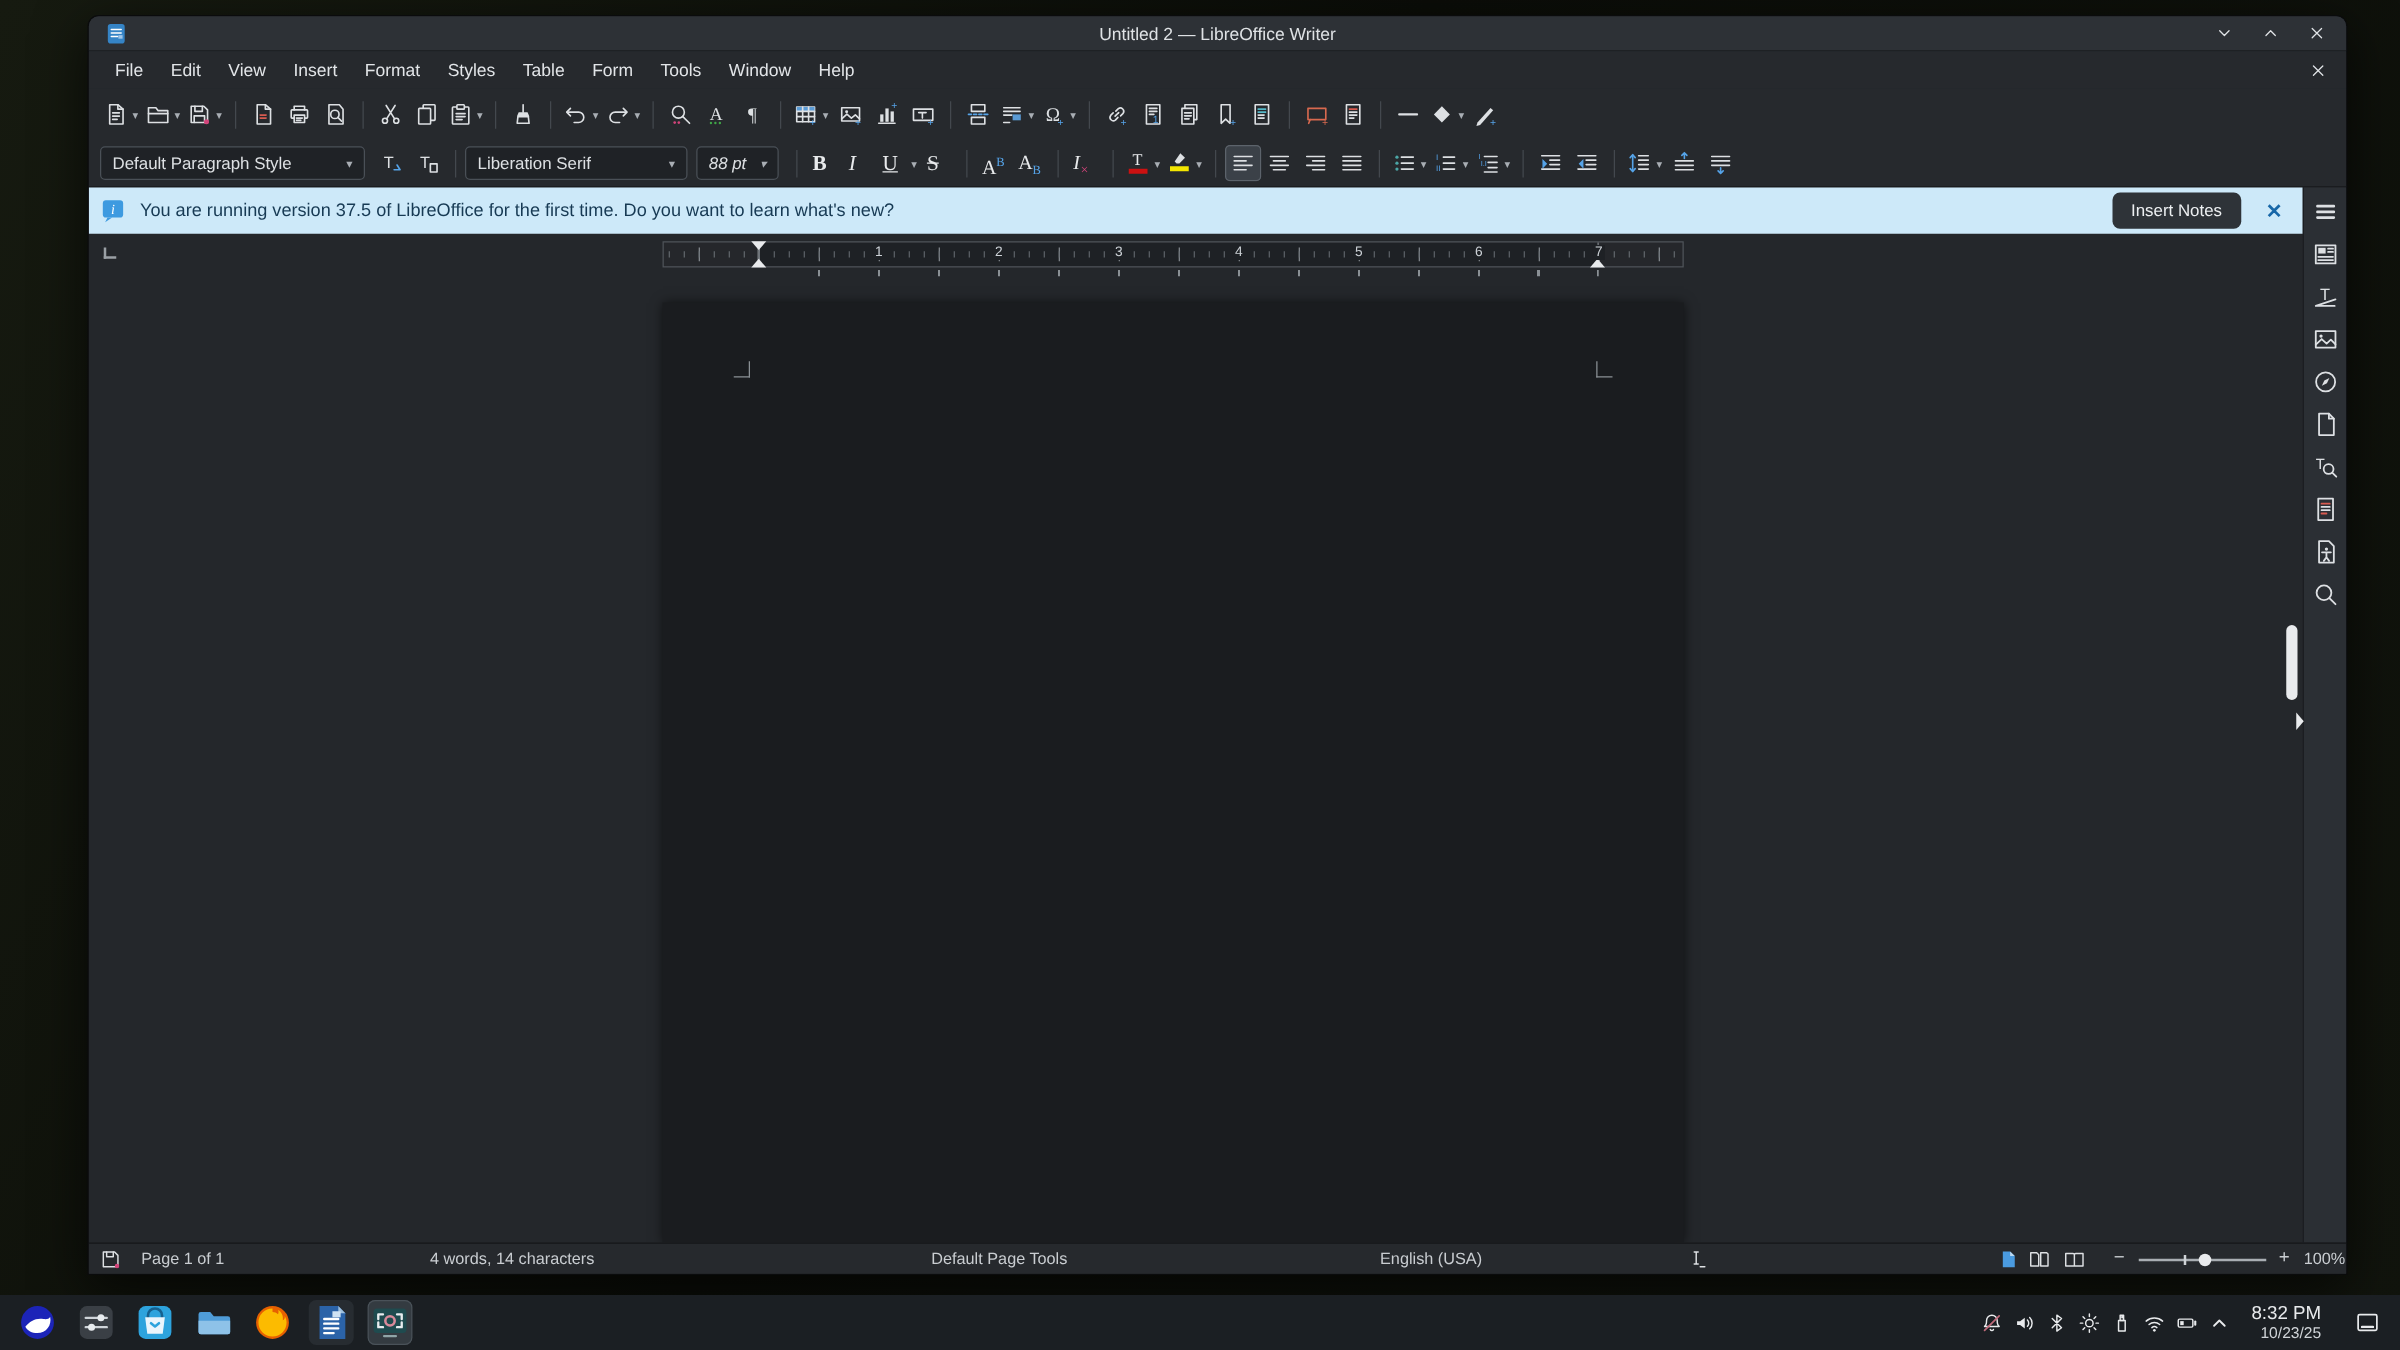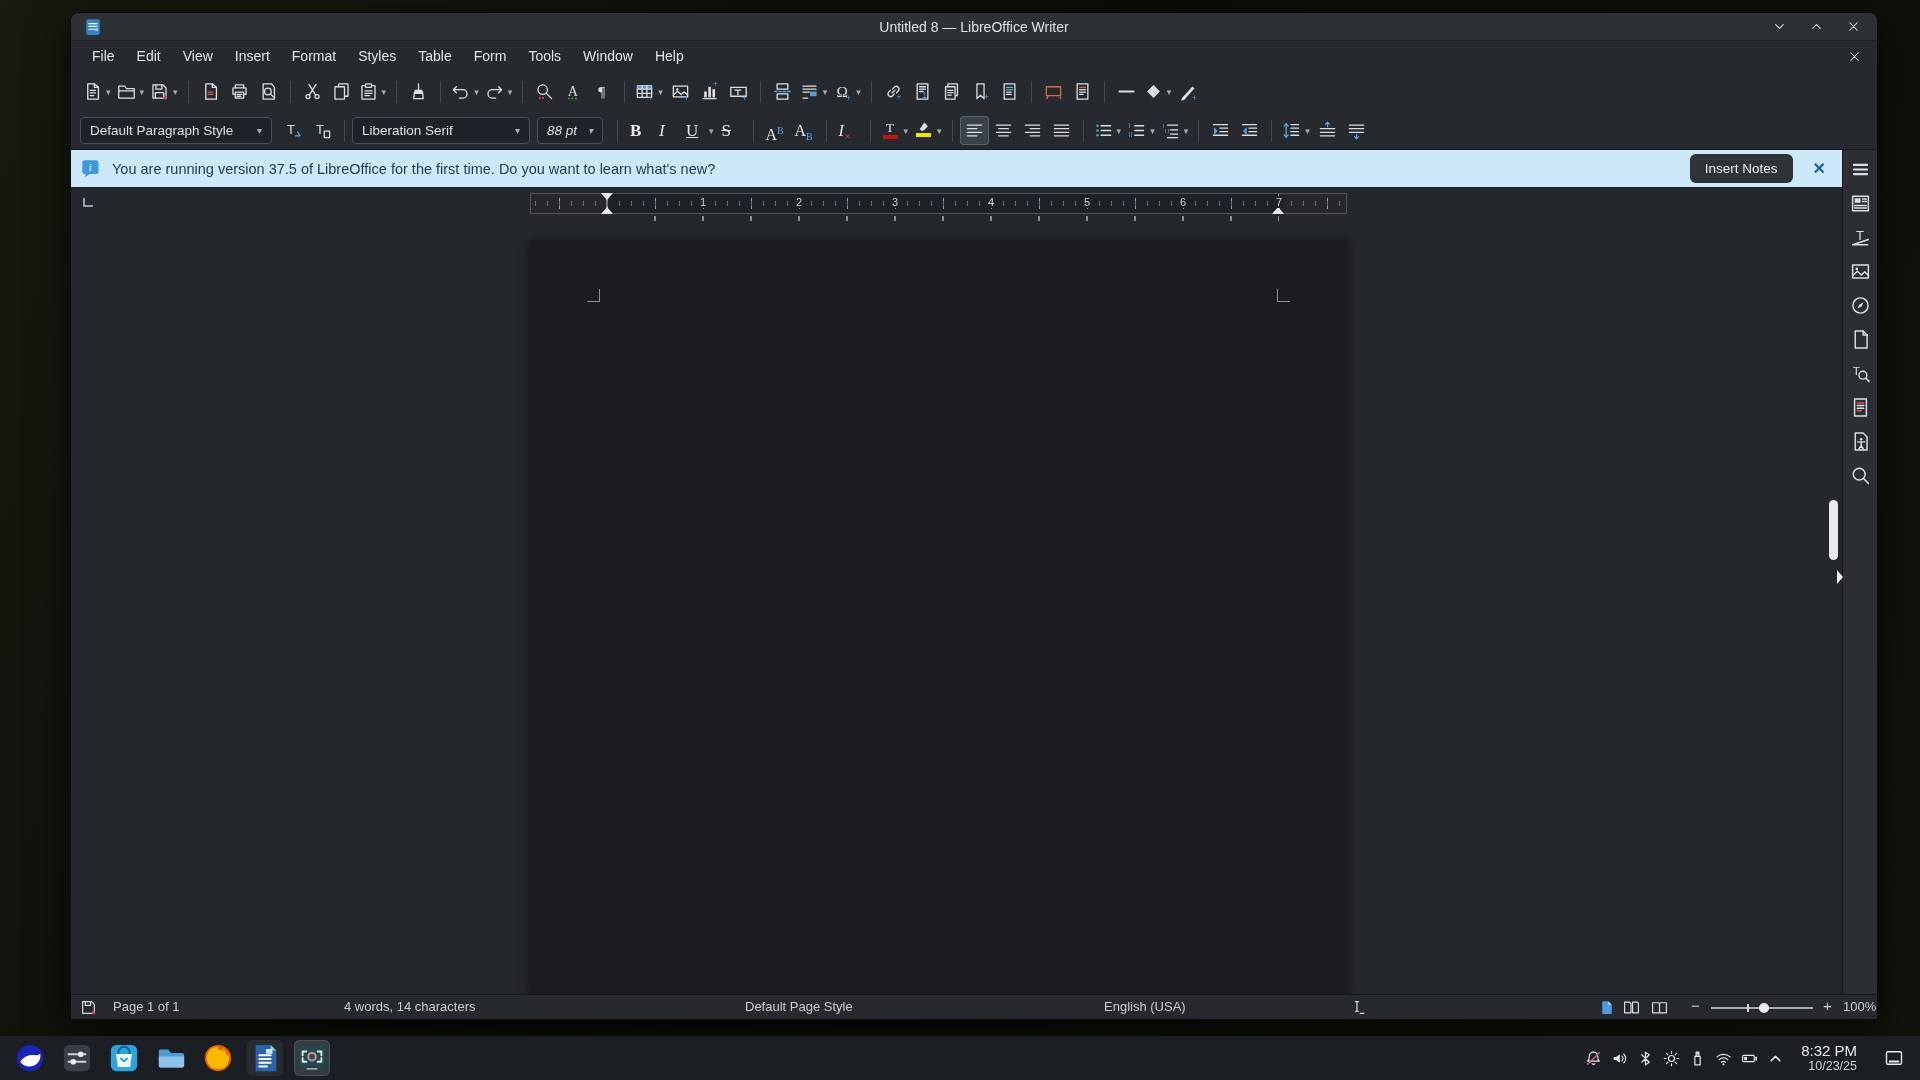--- a/index.html
+++ b/index.html
@@ -30,21 +30,21 @@
           border-radius:4px; position:relative; }
   .tbtn .icon-slot { width:19px; height:19px; display:block; }
   .tbtn.dd::after { content:"▾"; font-size:9px; color:#a9aeb4; margin-left:4px; }
   .tbtn.active { background:#3b4148; box-shadow:inset 0 0 0 1px #5c636b; }
   .tb-sep { width:1px; height:22px; background:#43484e; margin:0 7px; flex:none; display:inline-block; }
   .fmt-ltr { font-family:"Liberation Serif", serif; font-size:16px; color:#e8eaec; line-height:19px; }
 
   .combo { height:27px; background:#1f2226; border:1px solid #4a5057; border-radius:4px;
            display:flex; align-items:center; padding:0 9px; color:#dde0e3; font-size:13.5px; margin-right:7px; }
   .combo .caret { margin-left:auto; font-size:10px; color:#a9aeb4; padding-left:10px; }
-  .combo.para { width:192px; }
+  .combo.para { width:212px; }
   .combo.font { width:178px; }
   .combo.size { width:66px;font-style:italic; }
 
   
   .infobar { position:absolute; top:0; left:0; right:0; height:37px; background:#cde9f9;
              display:flex; align-items:center; padding-left:10px; }
   .info-ic { width:20px; height:20px; }
   .infobar .txt { color:#173a54; font-size:14.5px; margin-left:11px; }
   .release-btn { margin-left:auto; background:#2e3338; color:#eceff1; font-size:13.5px;
                  padding:7px 15px; border-radius:6px; }
@@ -123,21 +123,21 @@
 <div class="window">
 
   <div class="titlebar">
     <span class="app-badge">
         <svg viewBox="0 0 16 16" style="width:100%;height:100%;display:block" fill="none" stroke="#dde0e3" stroke-width="1.1" stroke-linecap="round" stroke-linejoin="round">
           <rect x="2" y="1" width="12" height="14" rx="2" fill="#3584c6" stroke="none"></rect>
           <path d="M4.5 5h7M4.5 7.5h7M4.5 10h4.5" stroke="#fff"></path>
           <rect x="9.5" y="9" width="3" height="2.5" fill="#9fc5e8" stroke="none"></rect>
         </svg>
       </span>
-    <span class="title">Untitled 8 — LibreOffice Writer</span>
+    <span class="title">Untitled 2 — LibreOffice Writer</span>
     <span class="win-controls">
 
     <span class="wc icon-slot">
           <svg viewBox="0 0 16 16" style="width:100%;height:100%;display:block" fill="none" stroke="#dfe2e5" stroke-width="1.1" stroke-linecap="round" stroke-linejoin="round">
             <path d="M4 6l4 4 4-4"></path>
           </svg>
         </span>
         <span class="wc icon-slot">
           <svg viewBox="0 0 16 16" style="width:100%;height:100%;display:block" fill="none" stroke="#dfe2e5" stroke-width="1.1" stroke-linecap="round" stroke-linejoin="round">
             <path d="M4 10l4-4 4 4"></path>
@@ -772,21 +772,21 @@
   <div class="statusbar">
     <span class="sb sb-ic" style="left:9px">
         <svg viewBox="0 0 16 16" style="width:100%;height:100%;display:block" fill="none" stroke="#dde0e3" stroke-width="1.1" stroke-linecap="round" stroke-linejoin="round">
           <path d="M2.5 2.5h8.5l2.5 2.5v8.5H2.5z"></path>
           <path d="M5 2.5v3.5h5V2.5"></path>
           <circle cx="12.8" cy="13" r="1.7" fill="#d2447a" stroke="none"></circle>
         </svg>
       </span>
     <span class="sb" style="left:42px">Page 1 of 1</span>
     <span class="sb" style="left:273px">4 words, 14 characters</span>
-    <span class="sb" style="left:674px">Default Page Style</span>
+    <span class="sb" style="left:674px">Default Page Tools</span>
     <span class="sb" style="left:1033px">English (USA)</span>
     <span class="sb sb-ic" style="left:1278px">
         <svg viewBox="0 0 16 16" style="width:100%;height:100%;display:block" fill="none" stroke="#dde0e3" stroke-width="1.1" stroke-linecap="round" stroke-linejoin="round">
           <path d="M6 2.5h3M7.5 2.5v9M6 11.5h3M10.5 13.5h3.5"></path>
         </svg>
       </span>
     <span class="sb sb-ic" style="left:1527px">
         <svg viewBox="0 0 16 16" style="width:100%;height:100%;display:block" fill="none" stroke="#dde0e3" stroke-width="1.1" stroke-linecap="round" stroke-linejoin="round">
           <path d="M4 2h5.5L13 5.5V14H4z" fill="#4a9be0" stroke="none"></path>
           <path d="M9.5 2L13 5.5H9.5z" fill="#bcd9f2" stroke="none"></path>

